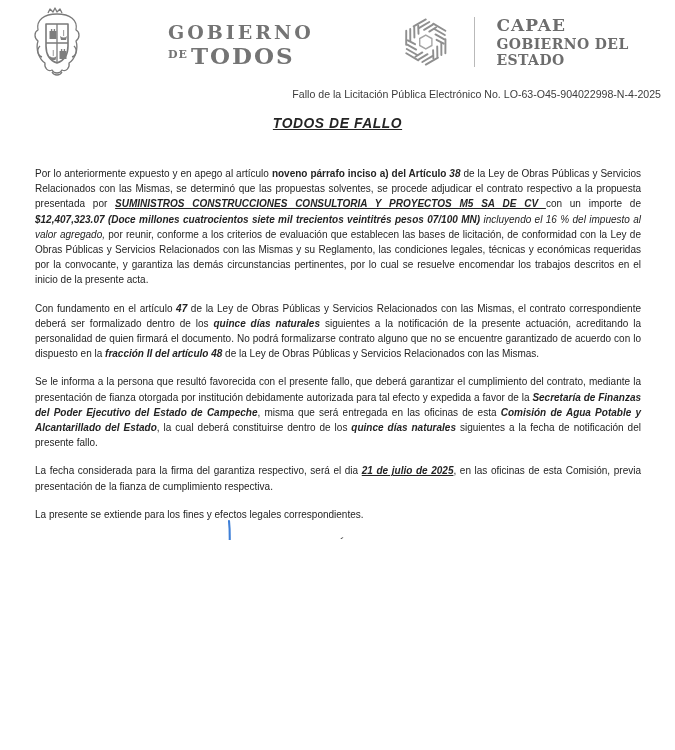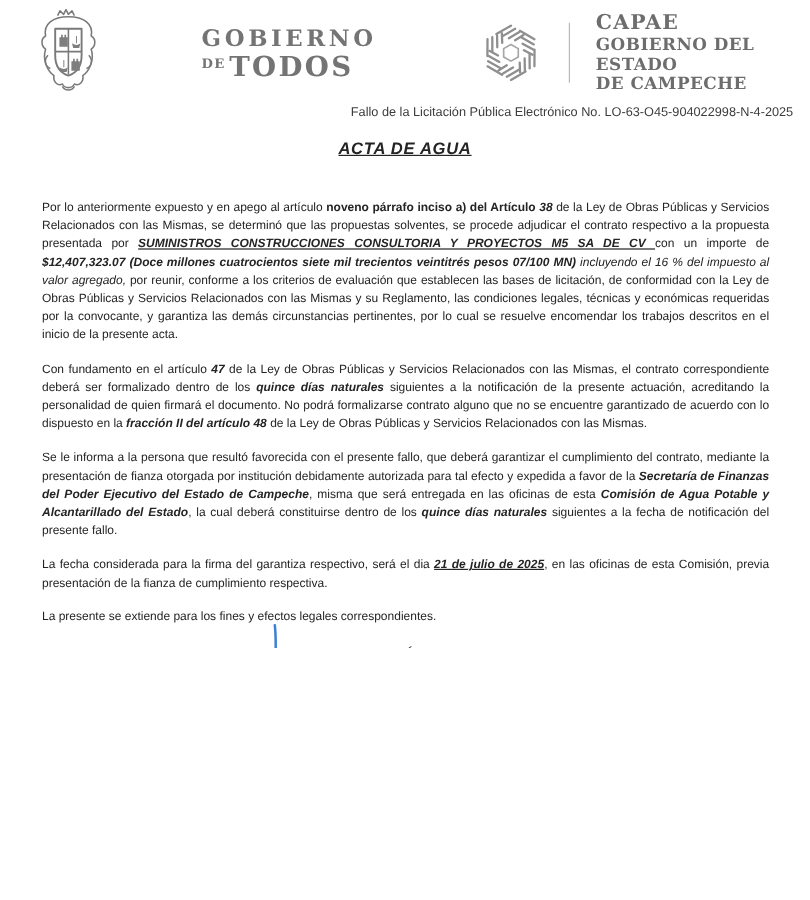--- a/index.html
+++ b/index.html
@@ -103,27 +103,26 @@
               <path d="M44 15 L36 20"></path>
             </g>
         </g>
         <path d="M32 24 L39 28 V36 L32 40 L25 36 V28 Z" stroke="#a5a5a5" stroke-width="1.6"></path>
       </g>
     </svg>
     <div class="divider"></div>
     <div class="words">
       <div class="nm">CAPAE</div>
       <div class="sub">GOBIERNO DEL ESTADO</div>
-      <div class="sub">DE CAMPECHE</div>
     </div>
   </div>
 
   <div class="ref">Fallo de la Licitación Pública Electrónico No. LO-63-O45-904022998-N-4-2025</div>
 
-  <div class="title">ACTA DE AGUA</div>
+  <div class="title">TODOS DE FALLO</div>
 
   <div class="body">
     <p><span>Por lo anteriormente expuesto y en apego al artículo </span><span class="b">noveno párrafo inciso a) del Artículo </span><span class="b i">38</span><span> de la Ley de Obras Públicas y Servicios Relacionados con las Mismas, se determinó que las propuestas solventes, se procede adjudicar el contrato respectivo a la propuesta presentada por </span><span class="b i u">SUMINISTROS CONSTRUCCIONES CONSULTORIA Y PROYECTOS M5 SA DE CV </span><span>con un importe de </span><span class="b i">$12,407,323.07 (Doce millones cuatrocientos siete mil trecientos veintitrés pesos 07/100 MN)</span><span class="i"> incluyendo el 16 % del impuesto al valor agregado,</span><span> por reunir, conforme a los criterios de evaluación que establecen las bases de licitación, de conformidad con la Ley de Obras Públicas y Servicios Relacionados con las Mismas y su Reglamento, las condiciones legales, técnicas y económicas requeridas por la convocante, y garantiza las demás circunstancias pertinentes, por lo cual se resuelve encomendar los trabajos descritos en el inicio de la presente acta.</span></p>
     <p><span>Con fundamento en el artículo </span><span class="b i">47</span><span> de la Ley de Obras Públicas y Servicios Relacionados con las Mismas, el contrato correspondiente deberá ser formalizado dentro de los </span><span class="b i">quince días naturales</span><span> siguientes a la notificación de la presente actuación, acreditando la personalidad de quien firmará el documento. No podrá formalizarse contrato alguno que no se encuentre garantizado de acuerdo con lo dispuesto en la </span><span class="b i">fracción II del artículo 48</span><span> de la Ley de Obras Públicas y Servicios Relacionados con las Mismas.</span></p>
     <p><span>Se le informa a la persona que resultó favorecida con el presente fallo, que deberá garantizar el cumplimiento del contrato, mediante la presentación de fianza otorgada por institución debidamente autorizada para tal efecto y expedida a favor de la </span><span class="b i">Secretaría de Finanzas del Poder Ejecutivo del Estado de Campeche</span><span>, misma que será entregada en las oficinas de esta </span><span class="b i">Comisión de Agua Potable y Alcantarillado del Estado</span><span>, la cual deberá constituirse dentro de los </span><span class="b i">quince días naturales</span><span> siguientes a la fecha de notificación del presente fallo.</span></p>
     <p><span>La fecha considerada para la firma del garantiza respectivo, será el dia </span><span class="b i u">21 de julio de 2025</span><span>, en las oficinas de esta Comisión, previa presentación de la fianza de cumplimiento respectiva.</span></p>
     <p><span>La presente se extiende para los fines y efectos legales correspondientes.</span></p>
   </div>
 
   <div class="closing">POR LA COMISIÓN DE AGUA POTABLE Y ALCANTARILLADO DEL ESTADO</div>

